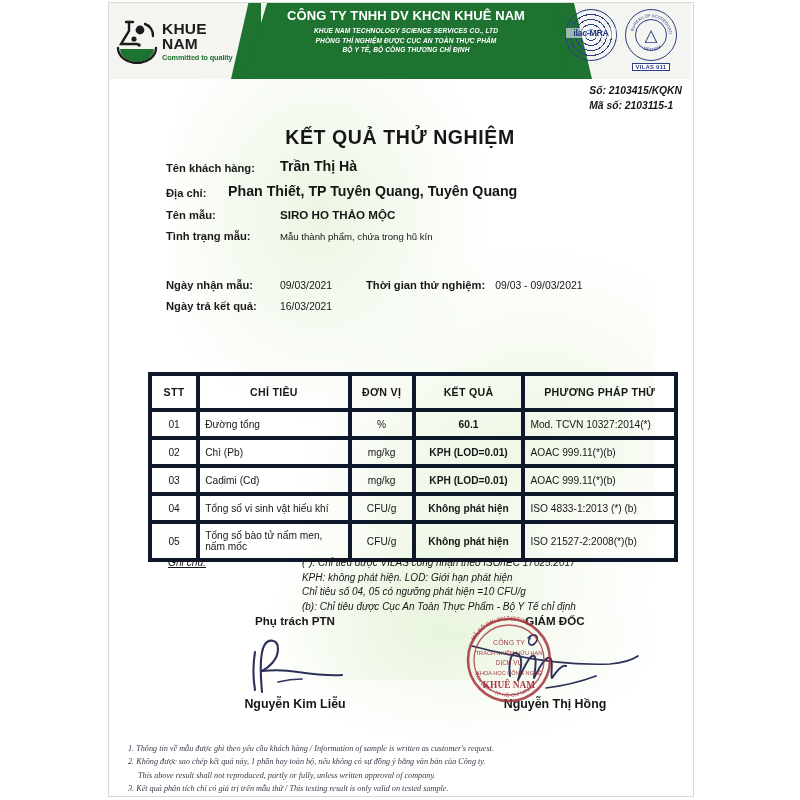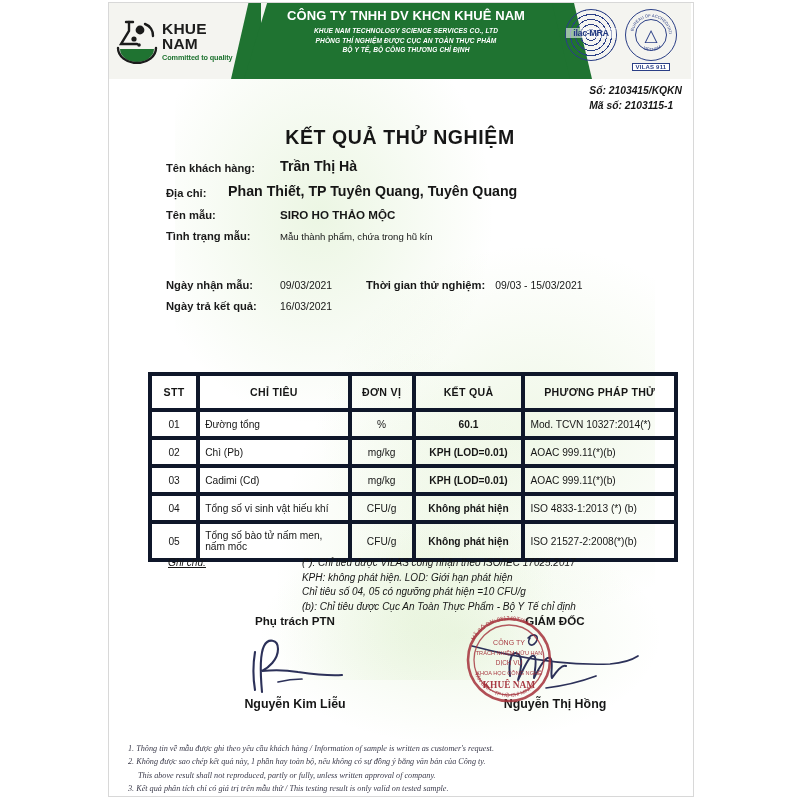--- a/index.html
+++ b/index.html
@@ -453,21 +453,21 @@
       <span class="info-value small">SIRO HO THẢO MỘC</span>
     </div>
     <div class="info-row row-condition">
       <span class="info-label">Tình trạng mẫu:</span>
       <span class="info-value plain">Mẫu thành phẩm, chứa trong hũ kín</span>
     </div>
     <div class="info-row row-received">
       <span class="info-label">Ngày nhận mẫu:</span>
       <span class="info-value date">09/03/2021</span>
       <span class="inline-second">Thời gian thử nghiệm:</span>
-      <span class="info-value date">09/03 - 15/03/2021</span>
+      <span class="info-value date">09/03 - 09/03/2021</span>
     </div>
     <div class="info-row row-returned">
       <span class="info-label">Ngày trả kết quả:</span>
       <span class="info-value date">16/03/2021</span>
     </div>
   </div>
 
   <table class="results">
     <thead>
       <tr>

